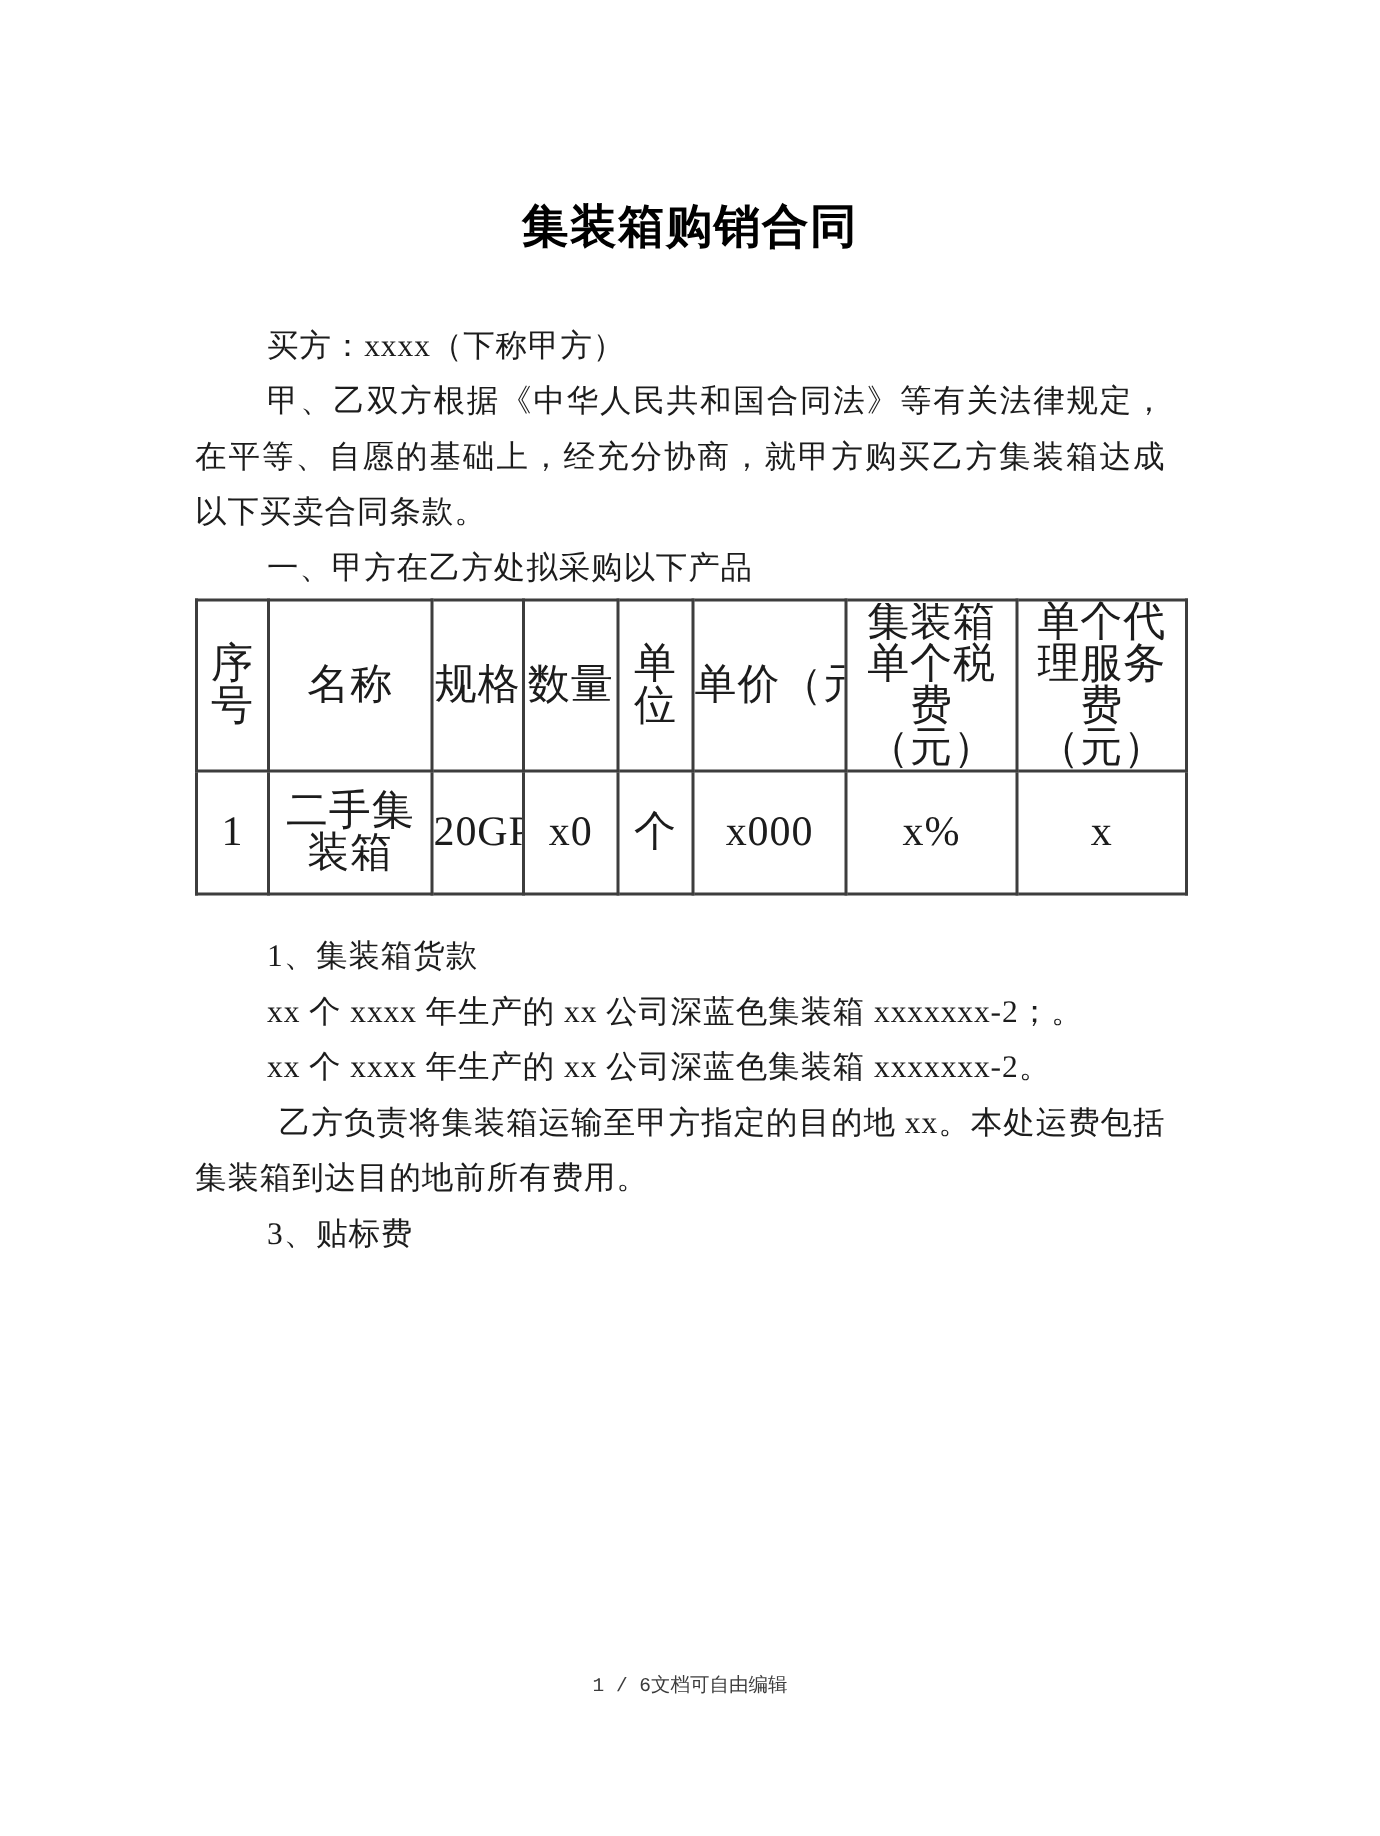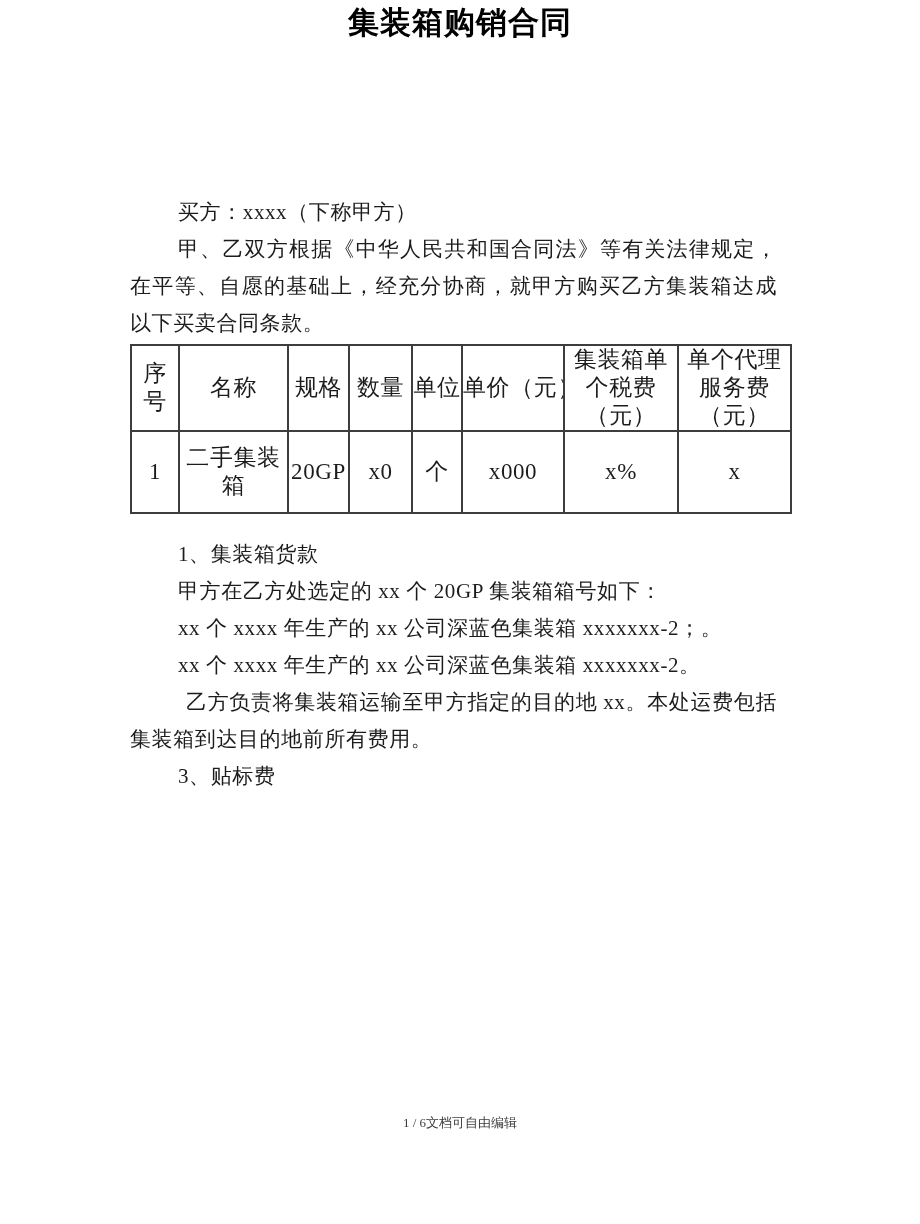--- a/index.html
+++ b/index.html
@@ -7,49 +7,50 @@
     position: relative;
     width: 920px;
     height: 1224px;
     background: #ffffff;
     color: #1c1c1c;
     font-family: "Liberation Serif", "DejaVu Serif", serif;
     overflow: hidden;
   }
   .doc-title {
     margin: 0;
+    padding-top: 128px;
     text-align: center;
     font-family: "Liberation Sans", "DejaVu Sans", sans-serif;
     font-size: 31px;
     line-height: 46px;
     font-weight: 700;
     color: #000000;
     letter-spacing: 1px;
   }
   .content {
     position: absolute;
     left: 130px;
-    top: 156px;
+    top: 174px;
     width: 660px;
     font-size: 21px;
     line-height: 37px;
     letter-spacing: 0.6px;
     text-align: justify;
   }
   .content p { margin: 0; padding: 0 13px 0 0; text-indent: 48px; }
   .content p.first { margin-top: 38px; }
   .content p.ind-lg { text-indent: 62px; }
   .content p.ind-md { text-indent: 56px; }
 
   table.products {
     width: 660px;
     border-collapse: collapse;
     table-layout: fixed;
     margin-top: 2px;
-    font-size: 23px;
+    font-size: 28px;
     letter-spacing: 0.6px;
   }
   table.products td {
     border: 2px solid #3d3d3d;
     text-align: center;
     vertical-align: middle;
     padding: 0;
     line-height: 28px;
     overflow: hidden;
   }
@@ -61,35 +62,36 @@
   td.cell-price { white-space: nowrap; }
   td.cell-tax { text-align: left; padding: 0 12px 0 6px; border-radius: 18px; }
   td.cell-agency { padding: 0; }
 
   .footer {
     position: absolute;
     left: 0;
     right: 0;
     top: 1114px;
     text-align: center;
-    font-family: Liberation Serif, serif;
+    font-family: Liberation Mono, monospace;
     font-size: 13px;
     color: #3c3c3c;
   }
 </style>
 </head>
 <body>
 
 <div class="page">
 
   <h1 class="doc-title">集装箱购销合同</h1>
 
   <div class="content">
     <p class="first">买方：xxxx（下称甲方）</p>
     <p>甲、乙双方根据《中华人民共和国合同法》等有关法律规定，在平等、自愿的基础上，经充分协商，就甲方购买乙方集装箱达成以下买卖合同条款。</p>
+    <p>一、甲方在乙方处拟采购以下产品</p>
 
     <table class="products">
       <colgroup>
         <col style="width:48px">
           <col style="width:109px">
           <col style="width:61px">
           <col style="width:63px">
         <col style="width:50px">
           <col style="width:102px">
           <col style="width:114px">
@@ -113,21 +115,20 @@
           <td>x0</td>
           <td>个</td>
           <td>x000</td>
           <td>x%</td>
           <td>x</td>
         </tr>
       </tbody>
     </table>
 
     <p class="first" style="margin-top:22px">1、集装箱货款</p>
-    <p>甲方在乙方处选定的 xx 个 20GP 集装箱箱号如下：</p>
     <p>xx 个 xxxx 年生产的 xx 公司深蓝色集装箱 xxxxxxx-2；。</p>
     <p>xx 个 xxxx 年生产的 xx 公司深蓝色集装箱 xxxxxxx-2。</p>
     <p class="ind-md">乙方负责将集装箱运输至甲方指定的目的地 xx。本处运费包括集装箱到达目的地前所有费用。</p>
     <p>3、贴标费</p>
   </div>
 
   <div class="footer">1 / 6文档可自由编辑</div>
 
 </div>
 

